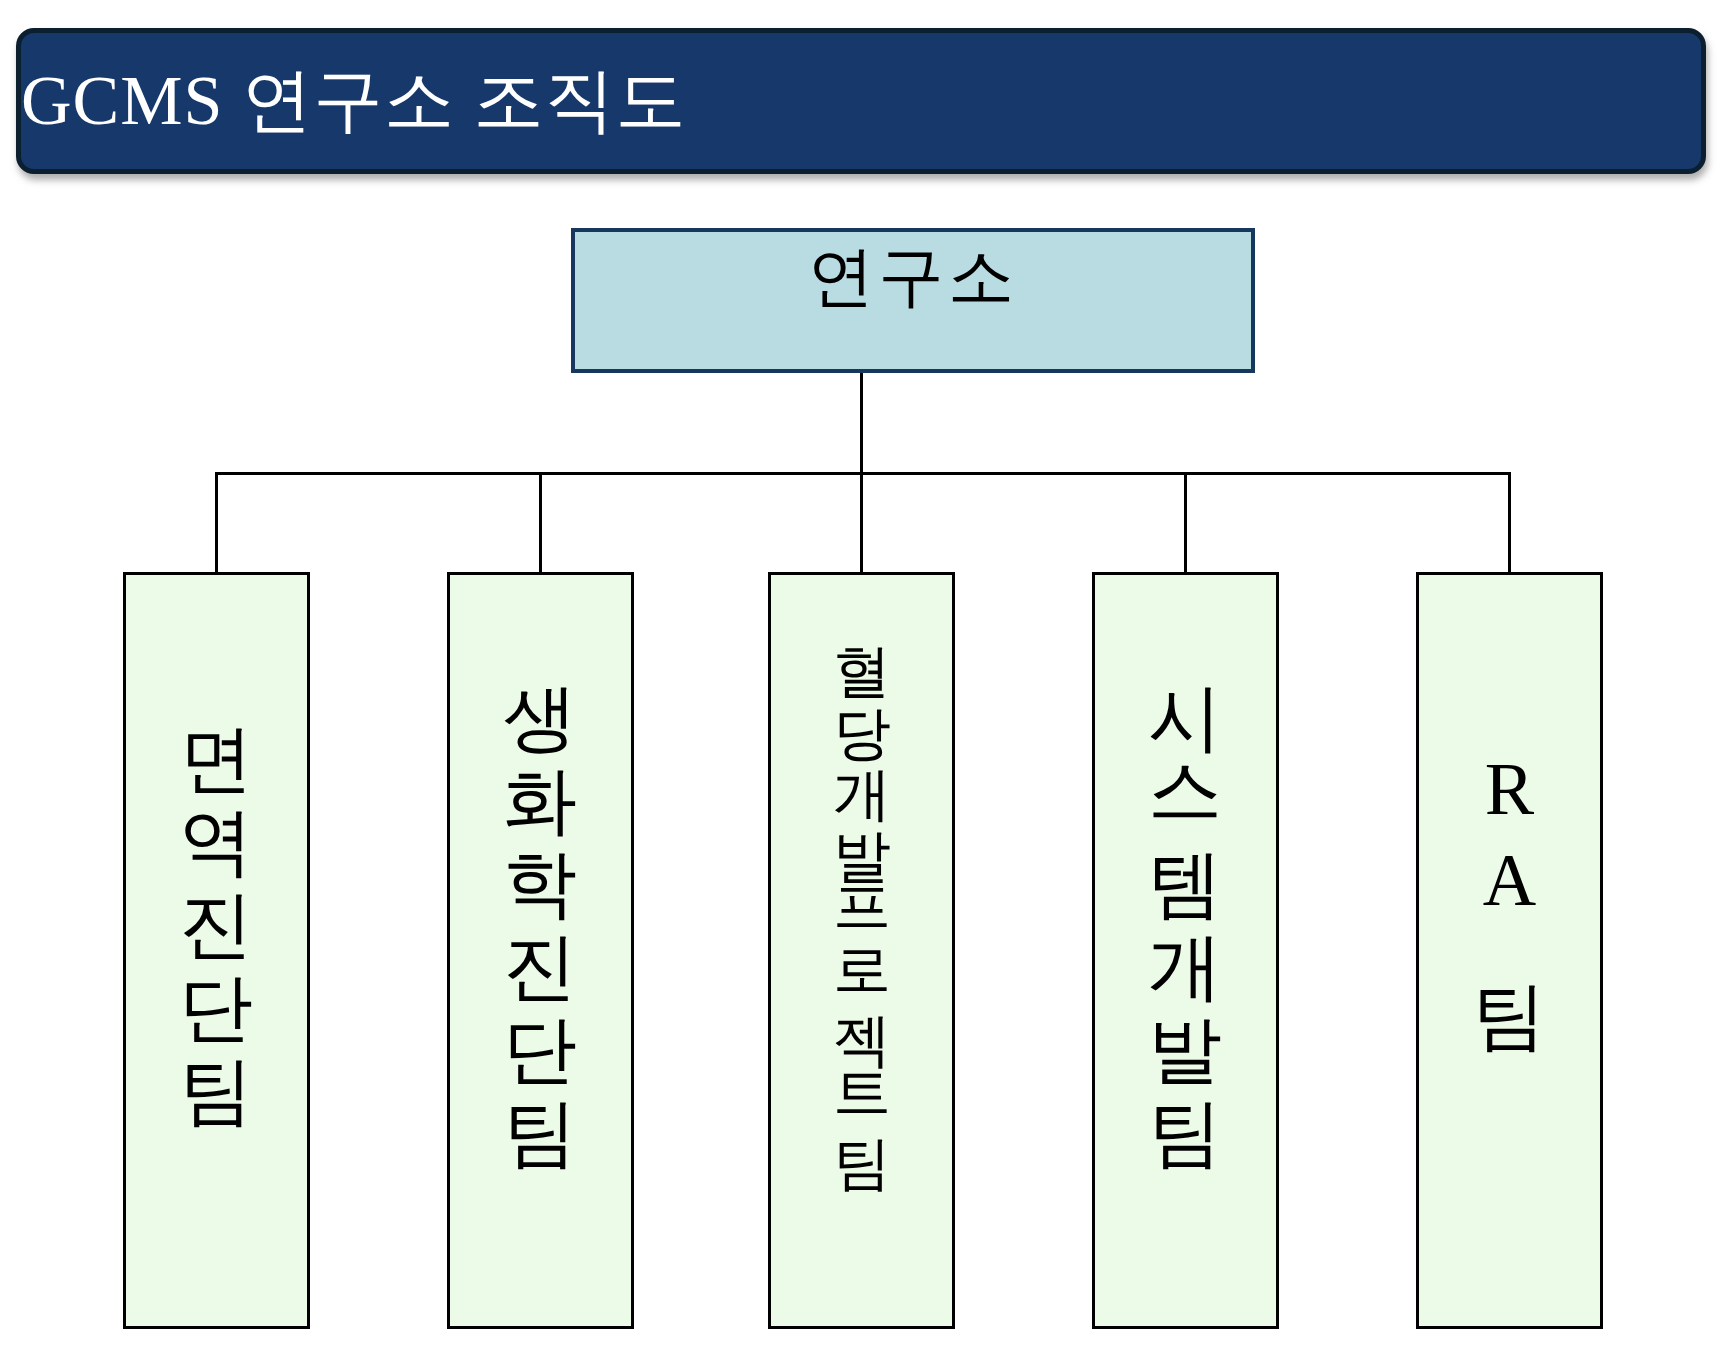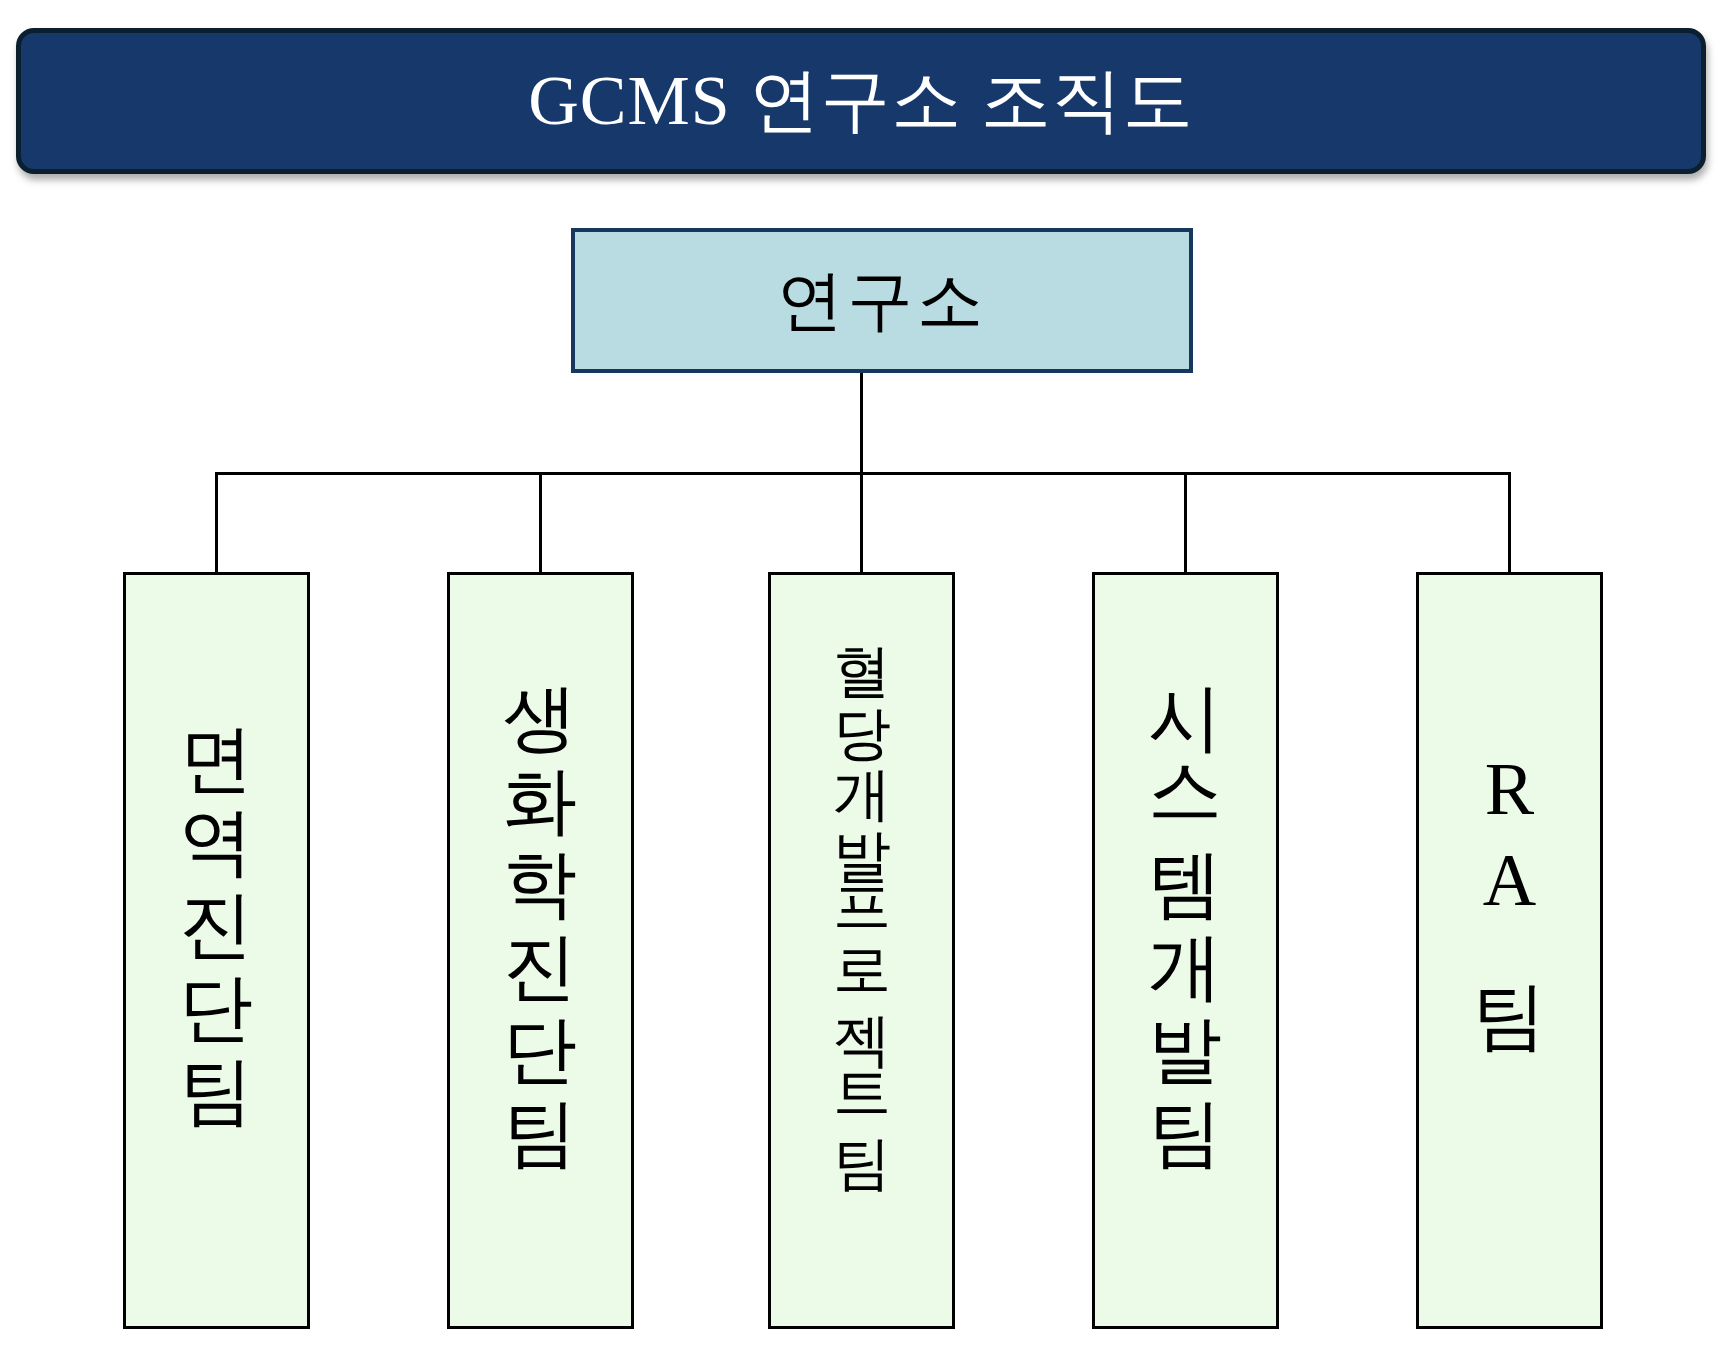--- a/index.html
+++ b/index.html
@@ -23,41 +23,40 @@
     top: 28px;
     width: 1690px;
     height: 146px;
     box-sizing: border-box;
     background: var(--banner-bg, #16386B);
     border: 5px solid var(--banner-border, #0B1F2E);
     border-radius: 18px;
     box-shadow: 2px 6px 7px rgba(110,110,110,0.55);
     display: flex;
     align-items: center;
-    justify-content: center;
   }
   .title-text {
     color: var(--banner-text, #FFFFFF);
     font-size: 70px;
     letter-spacing: 1px;
     white-space: nowrap;
   }
 
   
   .root-box {
     position: absolute;
     left: 571px;
     top: 228px;
-    width: 622px;
+    width: 684px;
     height: 145px;
     box-sizing: border-box;
     background: var(--root-bg, #B8DCE1);
     border: 4px solid var(--root-border, #17375E);
     display: flex;
-    align-items: center;
+    align-items: flex-start;
     justify-content: center;
   }
   .root-label {
     color: #000000;
     font-size: 66px;
     letter-spacing: 4px;
     white-space: nowrap;
   }
 
   

